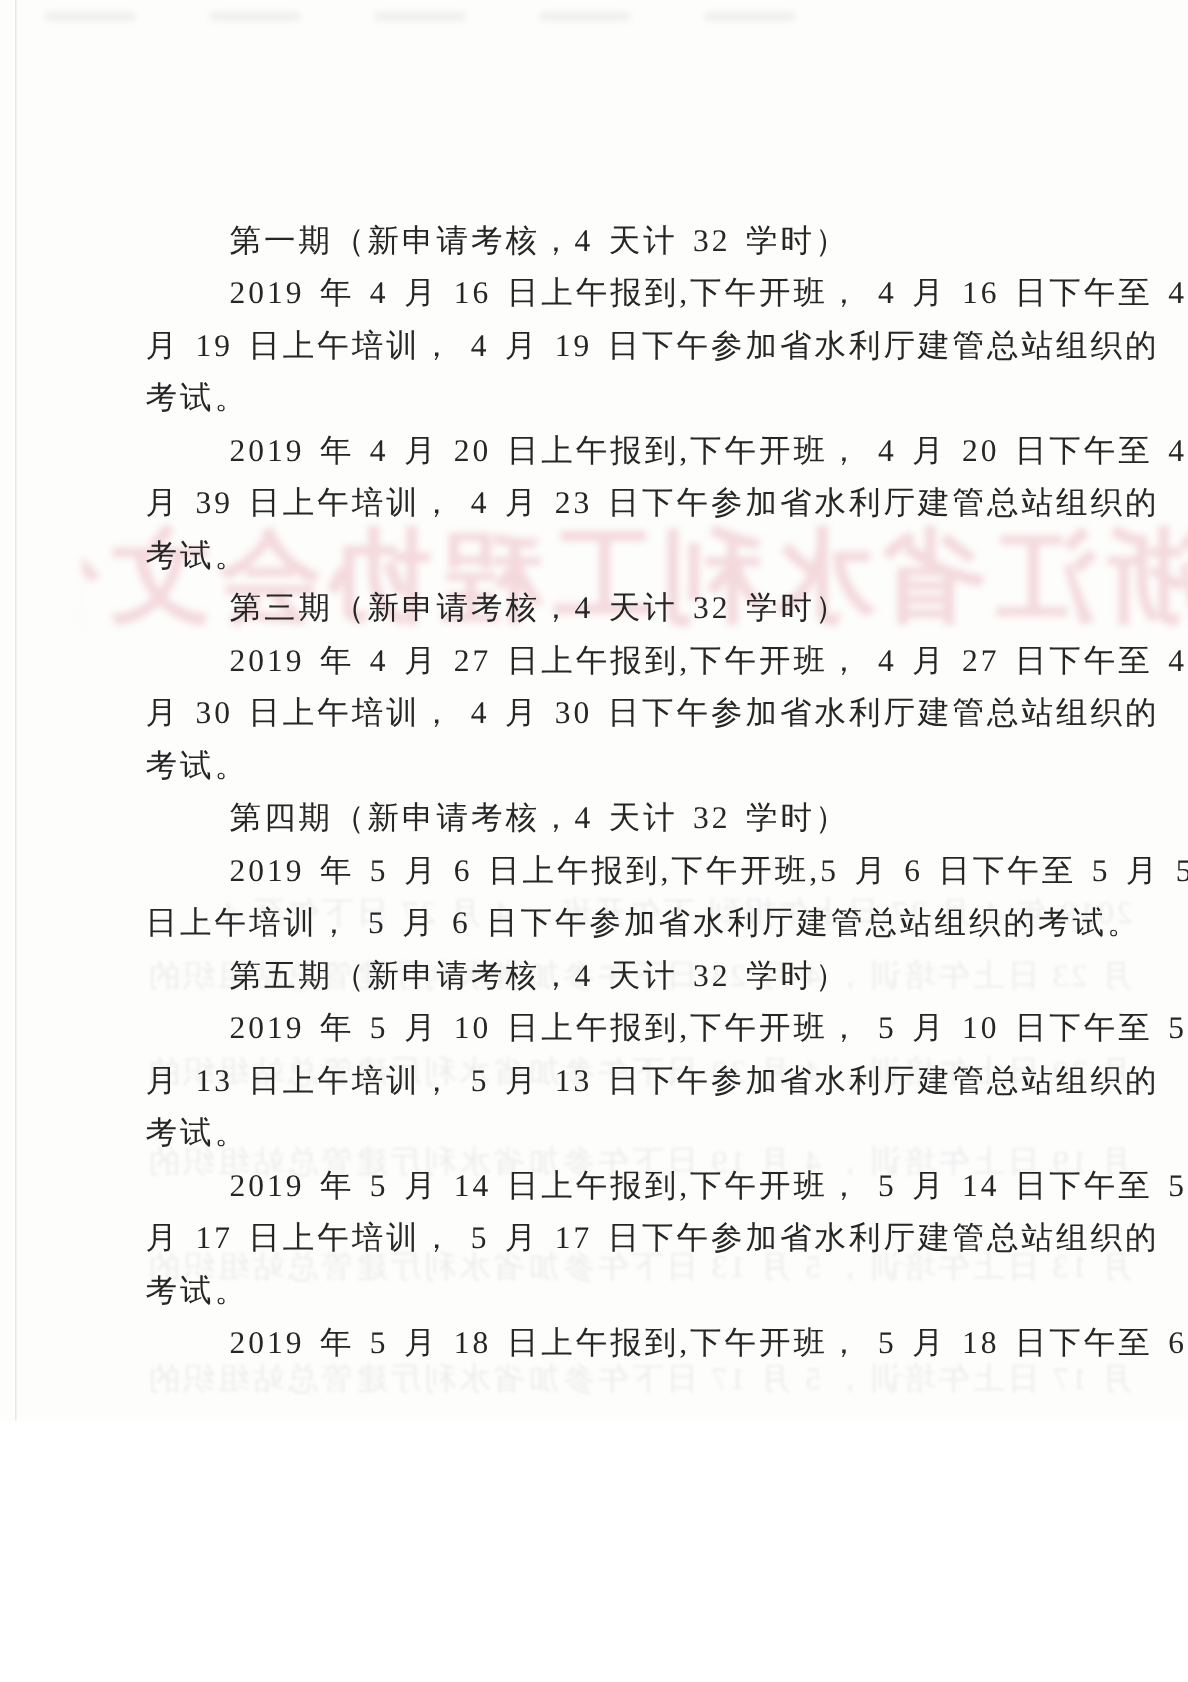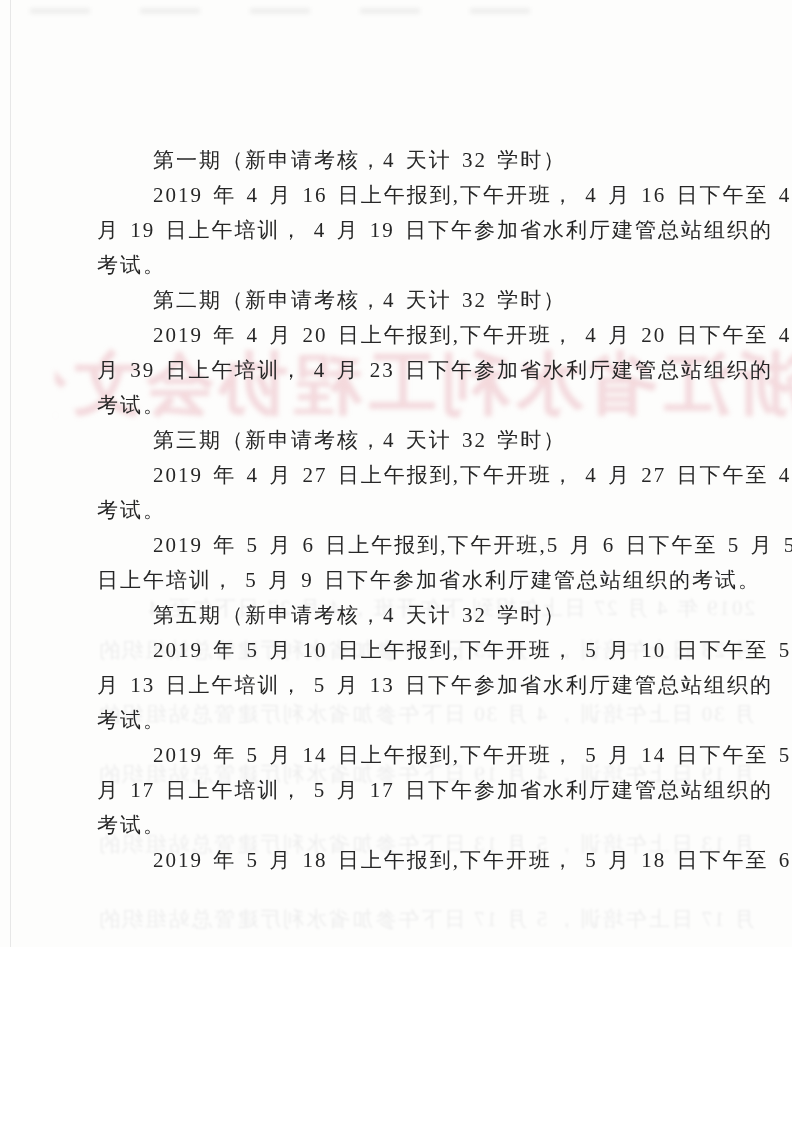--- a/index.html
+++ b/index.html
@@ -81,29 +81,30 @@
   <div class="bleed" style="top:760px;">月 19 日上午培训， 4 月 19 日下午参加省水利厅建管总站组织的</div>
   <div class="bleed" style="top:830px;">月 13 日上午培训， 5 月 13 日下午参加省水利厅建管总站组织的</div>
   <div class="bleed" style="top:905px;">月 17 日上午培训， 5 月 17 日下午参加省水利厅建管总站组织的</div>
   <div class="bleed" style="top:952px;">2019 年 5 月 6 日上午报到,下午开班,5 月 6 日下午至 5 月 9</div>
 
   <div class="textblock">
     <div class="ln ind">第一期（新申请考核，4 天计 32 学时）</div>
     <div class="ln ind">2019 年 4 月 16 日上午报到,下午开班， 4 月 16 日下午至 4</div>
     <div class="ln">月 19 日上午培训， 4 月 19 日下午参加省水利厅建管总站组织的</div>
     <div class="ln">考试。</div>
-    <div class="ln ind">第二期（新申请考核，4 天计 32 学时）</div>
     <div class="ln ind">2019 年 4 月 20 日上午报到,下午开班， 4 月 20 日下午至 4</div>
     <div class="ln">月 39 日上午培训， 4 月 23 日下午参加省水利厅建管总站组织的</div>
     <div class="ln">考试。</div>
     <div class="ln ind">第三期（新申请考核，4 天计 32 学时）</div>
     <div class="ln ind">2019 年 4 月 27 日上午报到,下午开班， 4 月 27 日下午至 4</div>
+    <div class="ln">月 30 日上午培训， 4 月 30 日下午参加省水利厅建管总站组织的</div>
     <div class="ln">考试。</div>
+    <div class="ln ind">第四期（新申请考核，4 天计 32 学时）</div>
     <div class="ln ind">2019 年 5 月 6 日上午报到,下午开班,5 月 6 日下午至 5 月 5</div>
-    <div class="ln">日上午培训， 5 月 9 日下午参加省水利厅建管总站组织的考试。</div>
+    <div class="ln">日上午培训， 5 月 6 日下午参加省水利厅建管总站组织的考试。</div>
     <div class="ln ind">第五期（新申请考核，4 天计 32 学时）</div>
     <div class="ln ind">2019 年 5 月 10 日上午报到,下午开班， 5 月 10 日下午至 5</div>
     <div class="ln">月 13 日上午培训， 5 月 13 日下午参加省水利厅建管总站组织的</div>
     <div class="ln">考试。</div>
     <div class="ln ind">2019 年 5 月 14 日上午报到,下午开班， 5 月 14 日下午至 5</div>
     <div class="ln">月 17 日上午培训， 5 月 17 日下午参加省水利厅建管总站组织的</div>
     <div class="ln">考试。</div>
     <div class="ln ind">2019 年 5 月 18 日上午报到,下午开班， 5 月 18 日下午至 6</div>
   </div>
 

